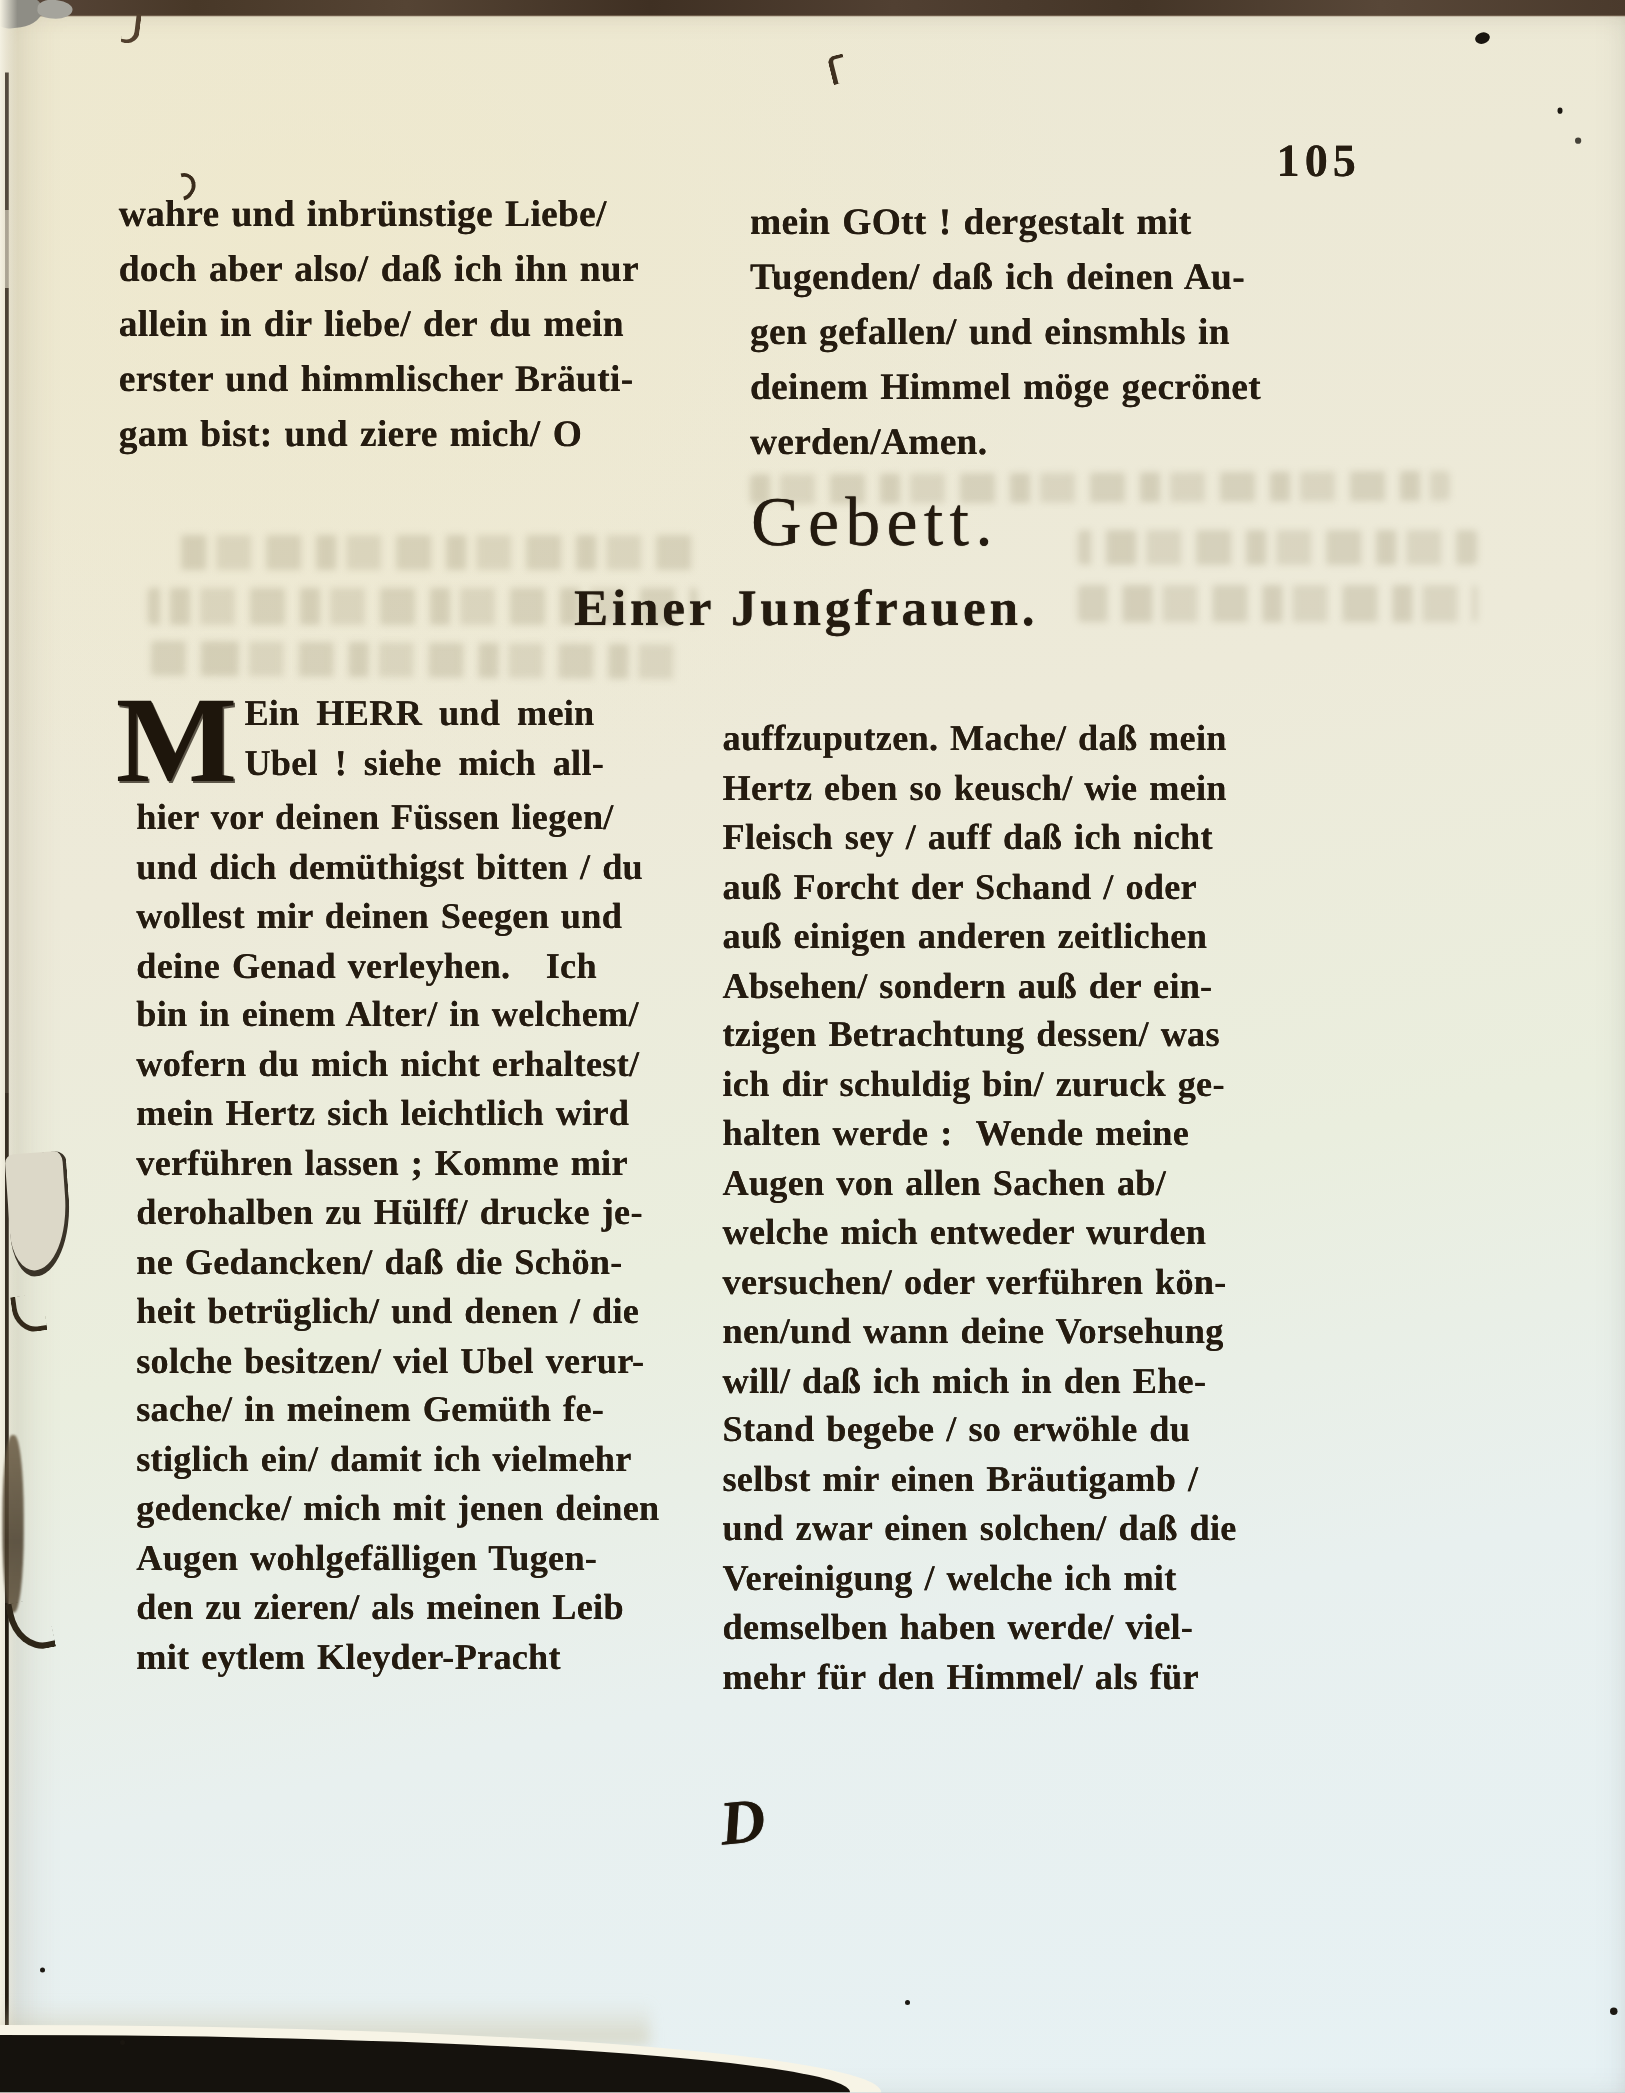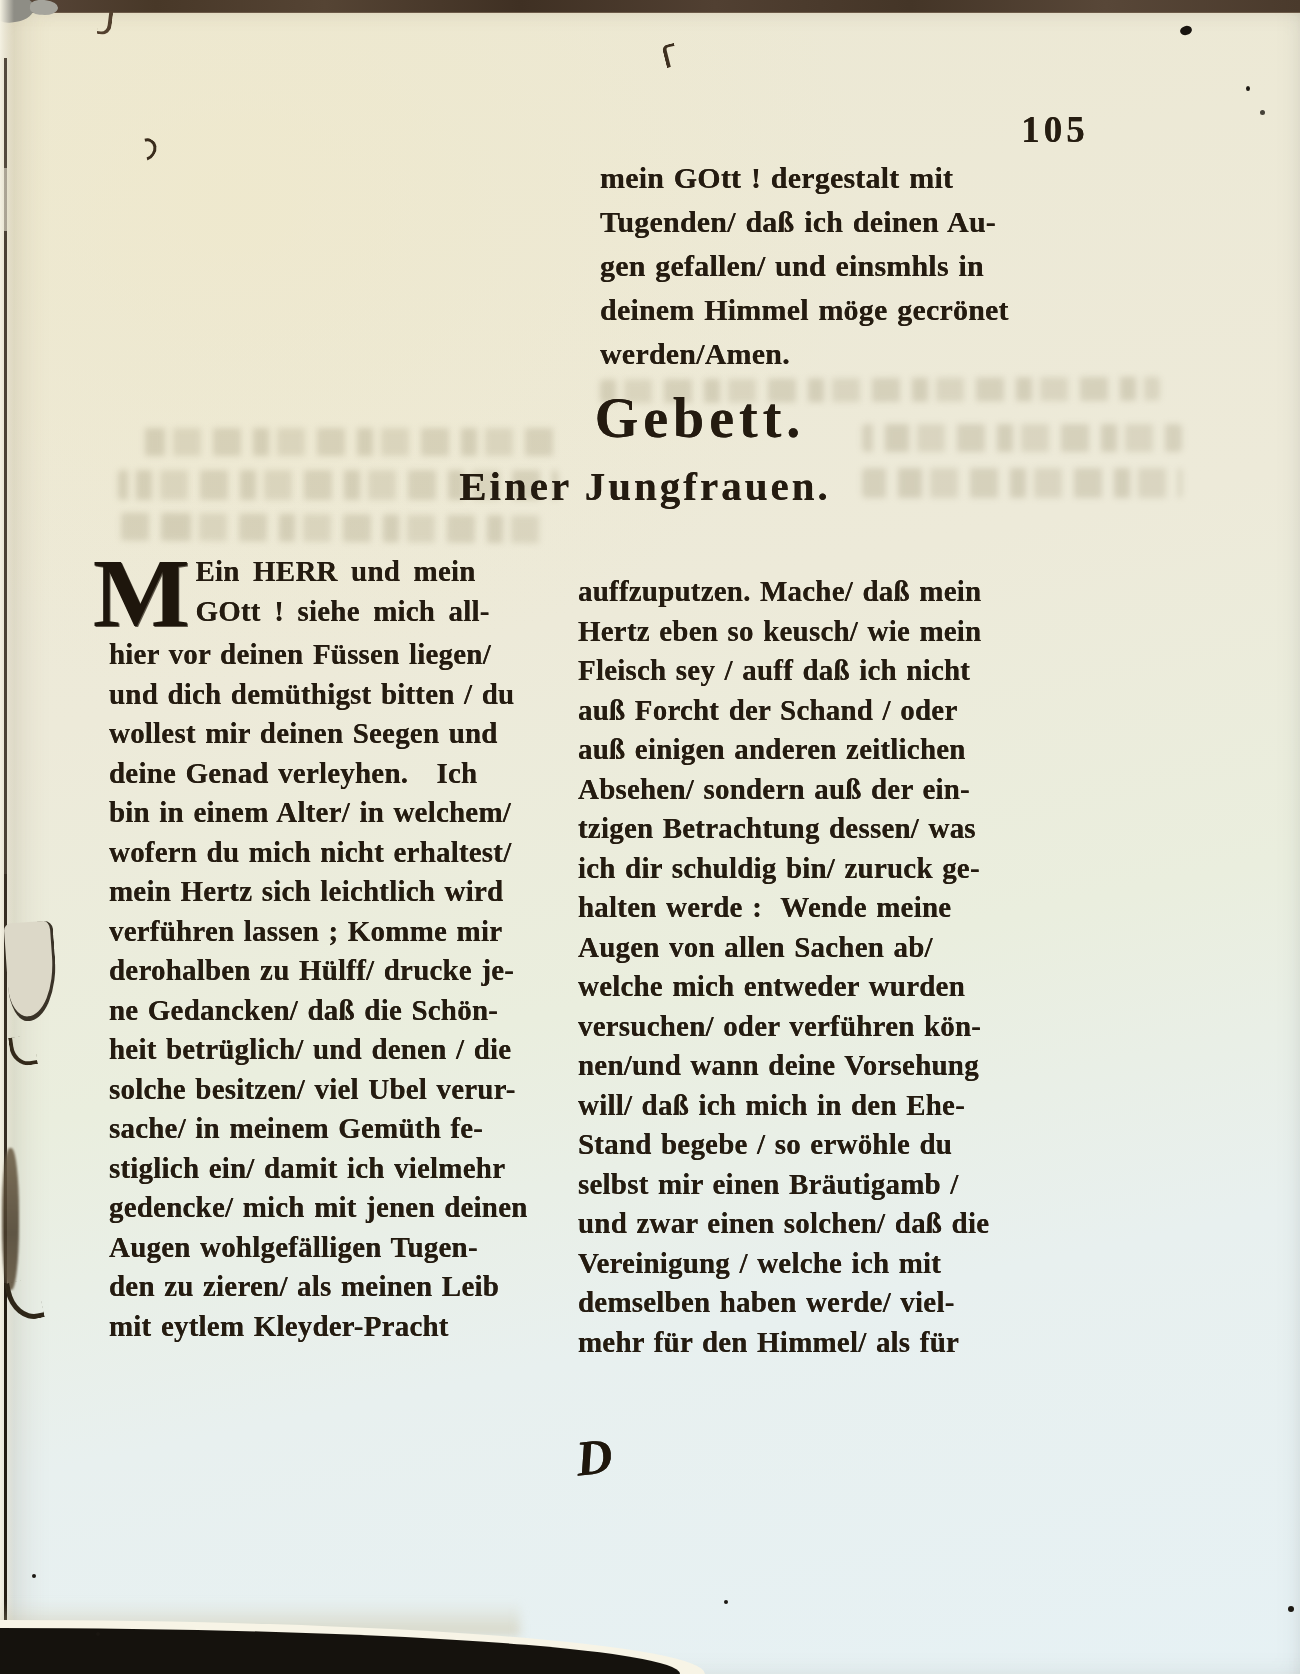--- a/index.html
+++ b/index.html
@@ -60,21 +60,21 @@
   }
   .cont{font-size:30px;line-height:44px;}
   .main{font-size:29px;line-height:39.5px;}
   .page-number{
     position:absolute;left:980px;top:108px;width:150px;text-align:center;
     font-size:37px;font-weight:700;letter-spacing:4px;color:#261d11;
     text-shadow:0 0 .5px rgba(30,22,12,.85);
   }
   .heading{
     position:absolute;left:350px;top:388px;width:700px;text-align:center;margin:0;
-    font-size:56px;line-height:1.1;font-weight:700;letter-spacing:5px;color:#241b10;
+    font-size:56px;line-height:1.1;font-weight:400;letter-spacing:5px;color:#241b10;
     text-shadow:0 0 .6px rgba(30,22,12,.9);
   }
   .subheading{
     position:absolute;left:295px;top:464px;width:700px;text-align:center;margin:0;
     font-size:41px;line-height:1.1;font-weight:700;letter-spacing:3px;color:#241b10;
     text-shadow:0 0 .6px rgba(30,22,12,.9);
   }
   .opening-block{position:absolute;left:95px;top:552px;display:flex;align-items:flex-start;}
   .drop-cap{
     font-size:98px;line-height:82px;font-weight:700;color:#1e160c;
@@ -104,33 +104,38 @@
 
     <div class="bleed" style="left:600px;top:378px;width:560px;height:24px;transform:rotate(-.3deg);"></div>
     <div class="bleed" style="left:140px;top:428px;width:420px;height:28px;background-position:9px 0;"></div>
     <div class="bleed" style="left:862px;top:424px;width:320px;height:28px;background-position:31px 0;"></div>
     <div class="bleed" style="left:118px;top:470px;width:440px;height:30px;background-position:18px 0;"></div>
     <div class="bleed" style="left:862px;top:468px;width:320px;height:30px;background-position:44px 0;"></div>
     <div class="bleed" style="left:120px;top:514px;width:430px;height:28px;background-position:55px 0;transform:rotate(.4deg);"></div>
 
     <div class="page-number">105</div>
 
+    <div class="textcol cont" style="left:95px;top:150px;width:468px;">wahre und inbrünstige Liebe/
+doch aber also/ daß ich ihn nur
+allein in dir liebe/ der du mein
+erster und himmlischer Bräuti-
+gam bist: und ziere mich/ O</div>
     <div class="textcol cont" style="left:600px;top:156px;width:480px;">mein GOtt ! dergestalt mit
 Tugenden/ daß ich deinen Au-
 gen gefallen/ und einsmhls in
 deinem Himmel möge gecrönet
 werden/Amen.</div>
 
     <h1 class="heading">Gebett.</h1>
     <h2 class="subheading">Einer Jungfrauen.</h2>
 
     <div class="opening-block">
       <div class="drop-cap">M</div>
       <div class="opening-lines">Ein HERR und mein
-GOtt ! siehe mich all-</div>
+Ubel ! siehe mich all-</div>
     </div>
     <div class="textcol main" style="left:109px;top:635px;width:470px;">hier vor deinen Füssen liegen/
 und dich demüthigst bitten / du
 wollest mir deinen Seegen und
 deine Genad verleyhen.   Ich
 bin in einem Alter/ in welchem/
 wofern du mich nicht erhaltest/
 mein Hertz sich leichtlich wird
 verführen lassen ; Komme mir
 derohalben zu Hülff/ drucke je-

